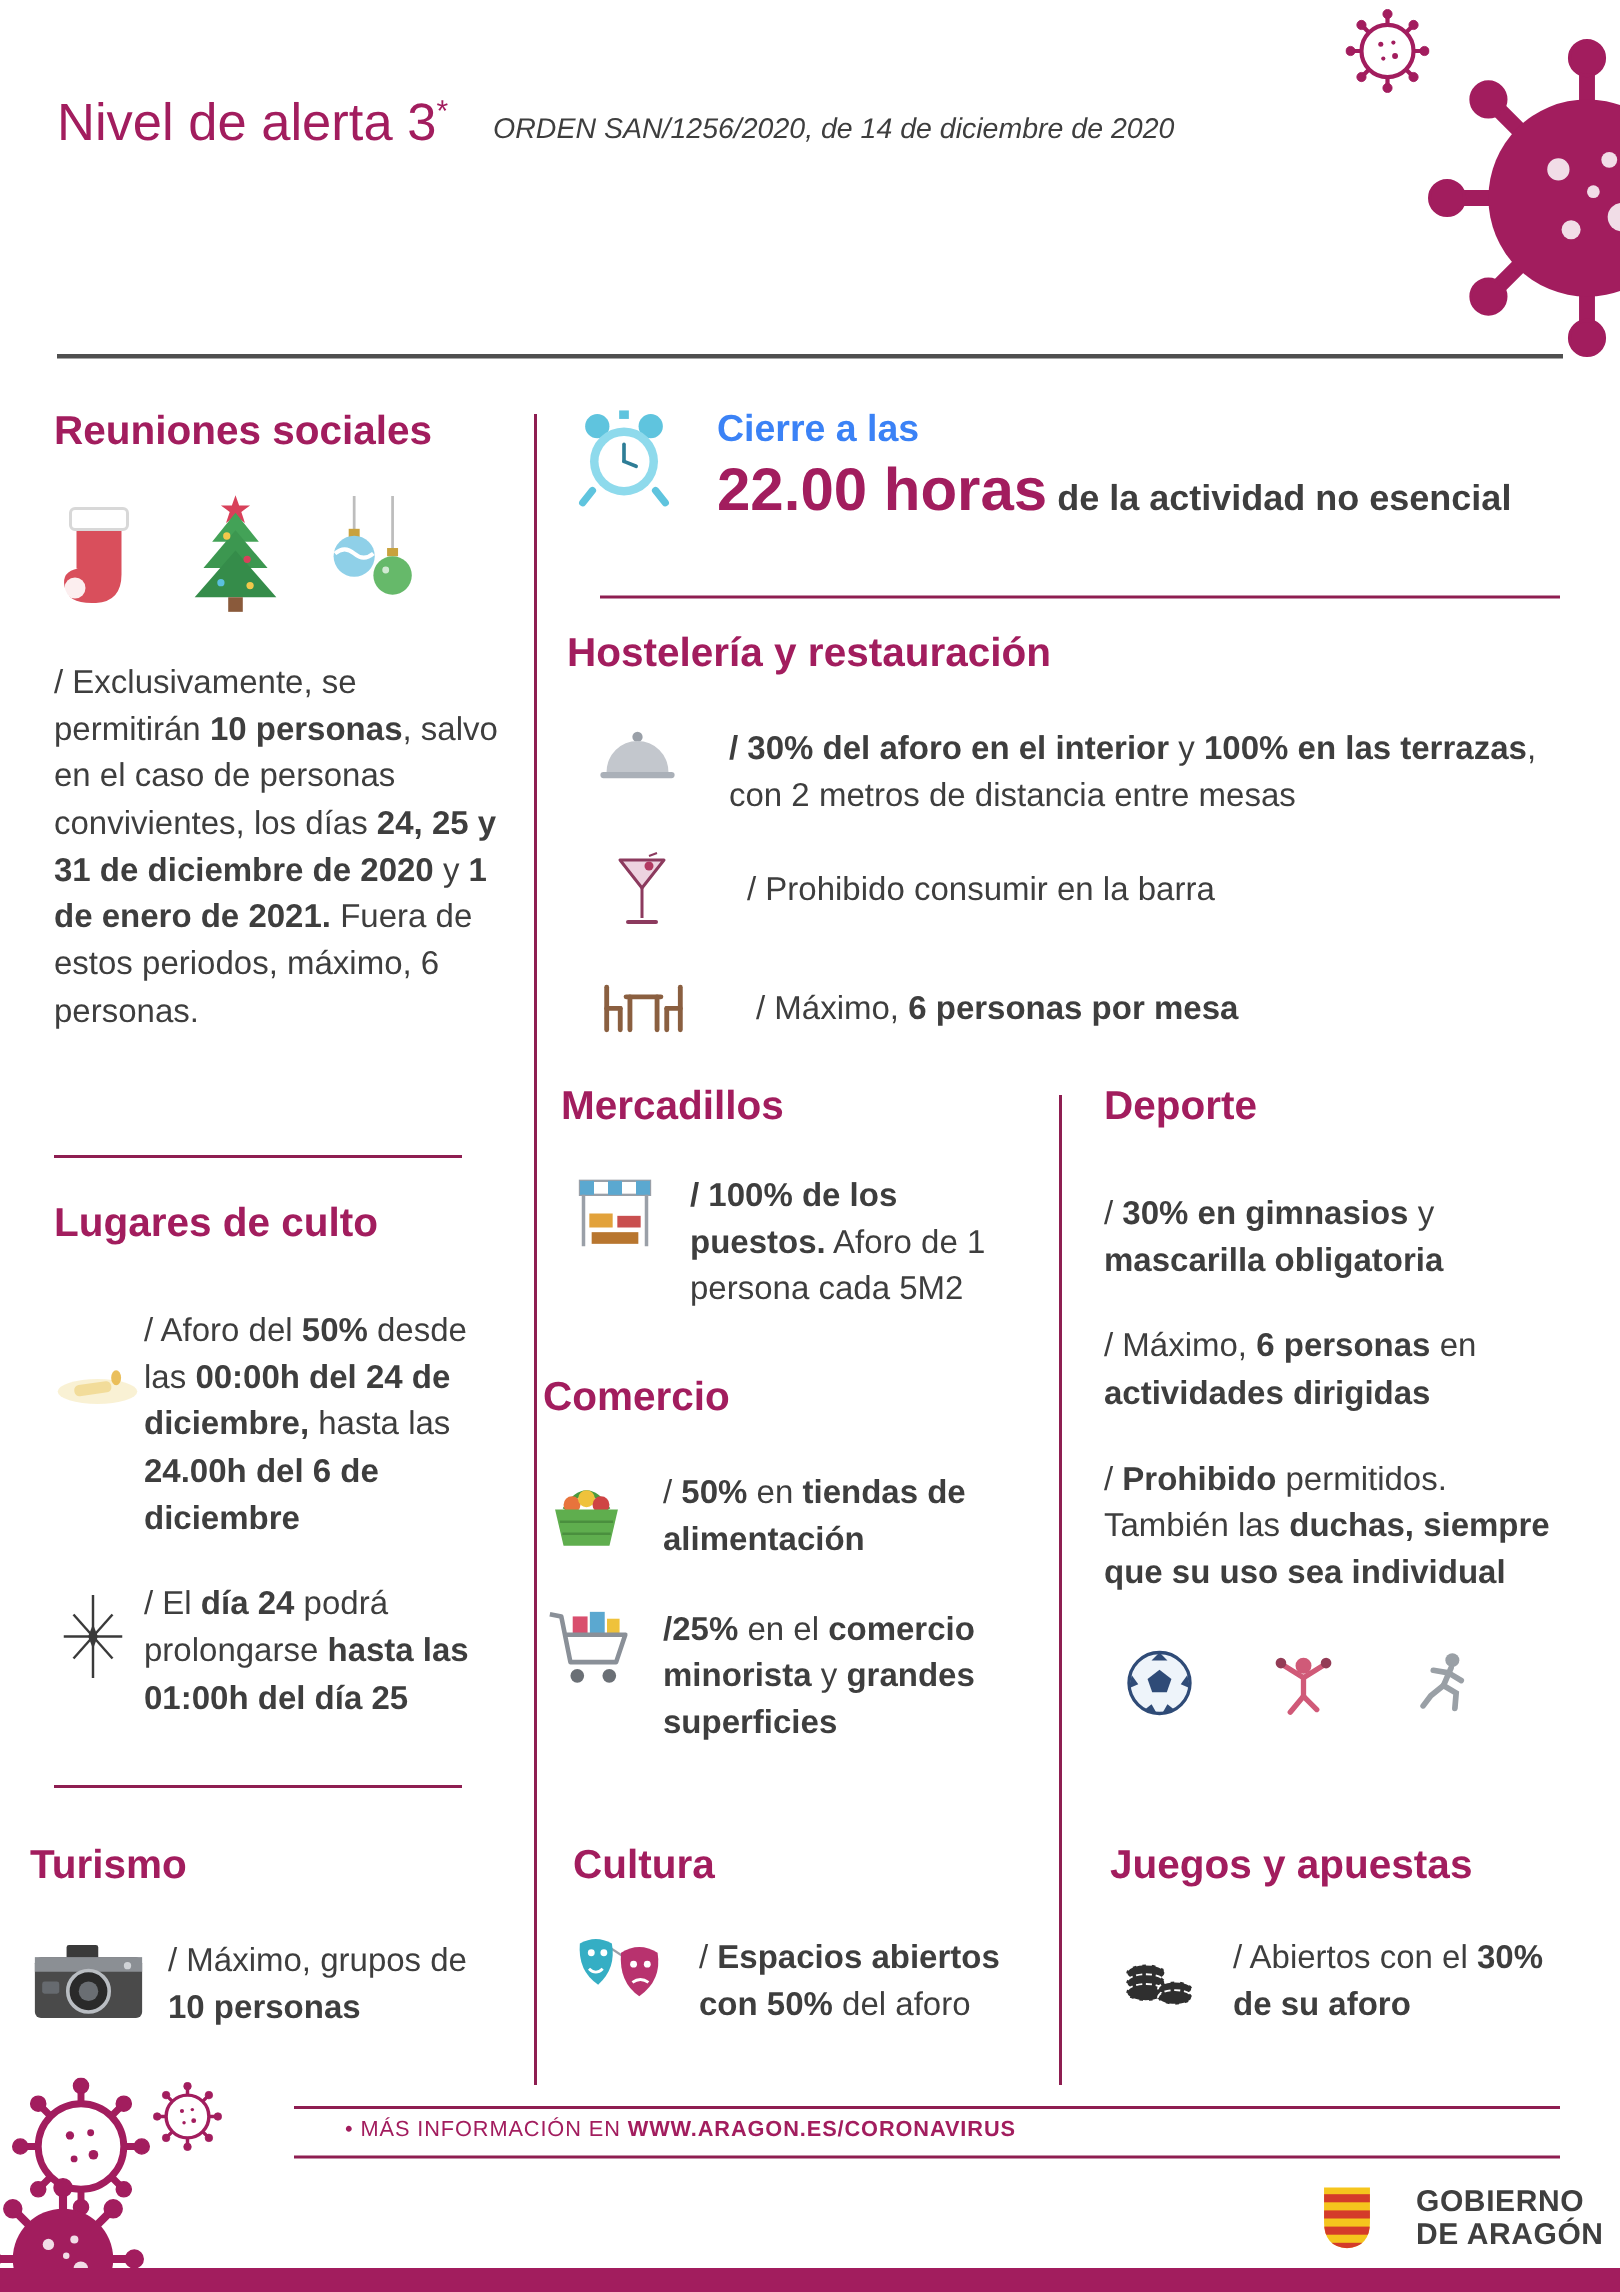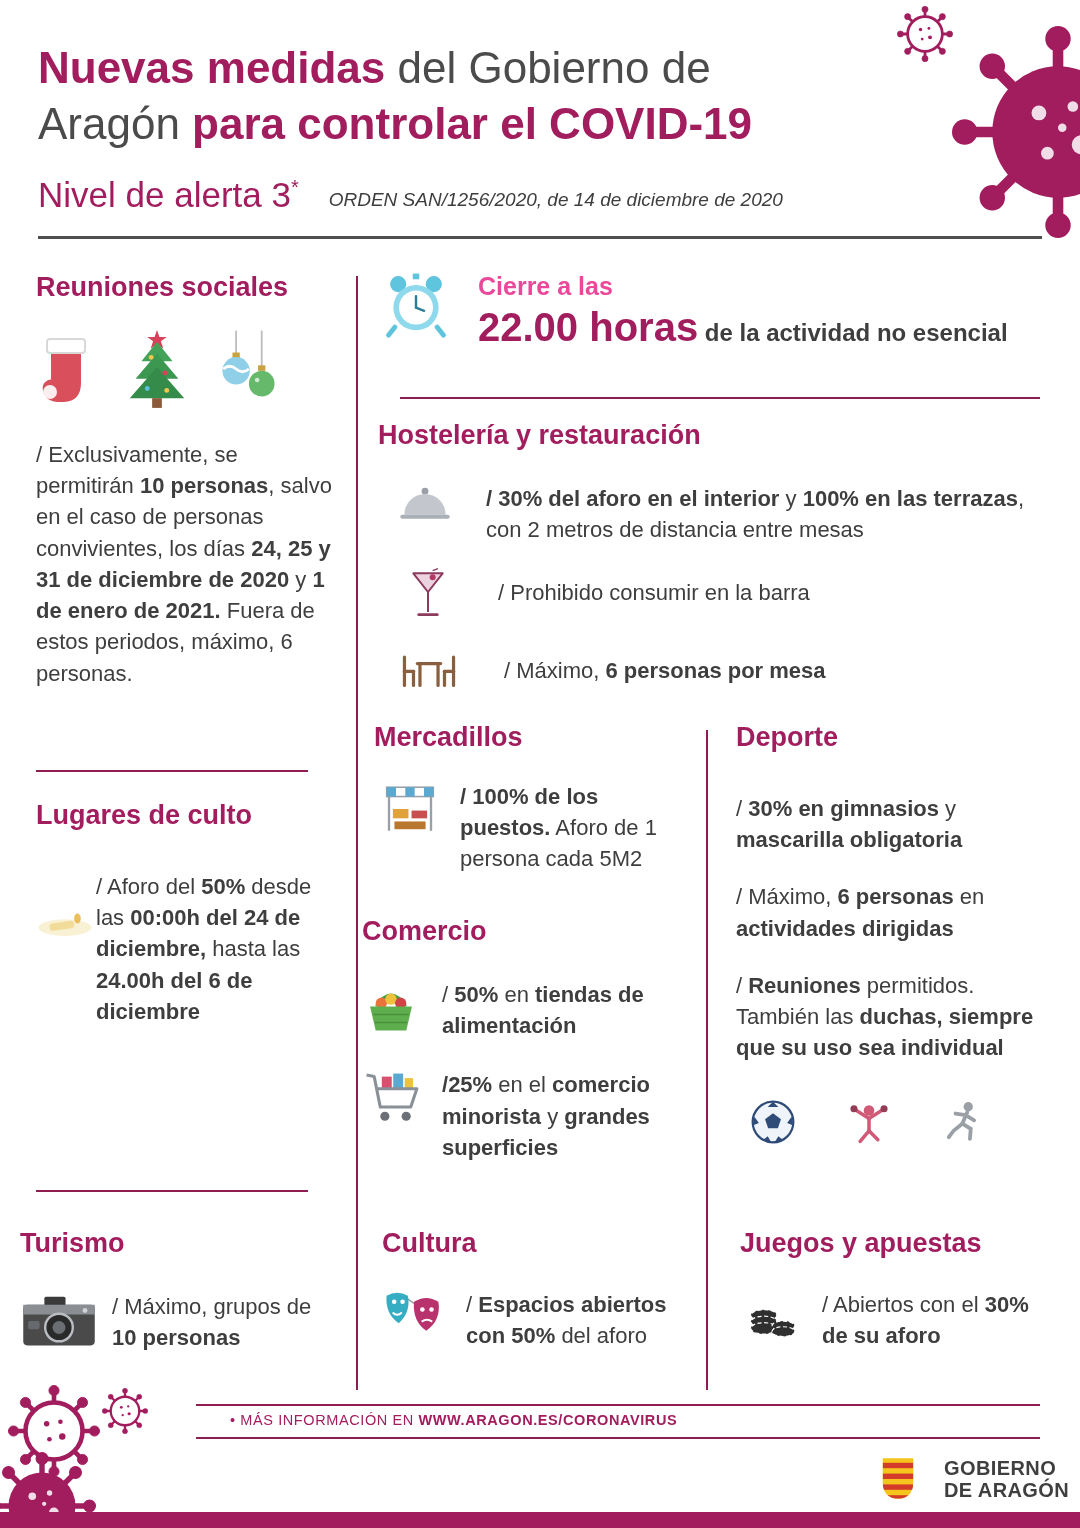--- a/index.html
+++ b/index.html
@@ -17,21 +17,21 @@
   .alert{font-size:35px;color:#a21d5e;font-weight:400;}
   .alert sup{font-size:20px;}
   .order{font-size:19px;font-style:italic;color:#3e3e3e;padding-bottom:4px;}
   .hr-dark{position:absolute;height:3px;background:#4f4f4f;}
   .hr-m{position:absolute;height:2px;background:#8e1e51;}
   .vr{position:absolute;width:2px;background:#8e1e51;}
   .row{display:flex;align-items:flex-start;}
   .icon-col{flex:0 0 auto;}
   .xmas-icons{display:flex;gap:24px;margin-top:24px;align-items:flex-end;}
   .cierre{display:flex;align-items:flex-start;gap:28px;}
-  .cierre-line1{font-size:25px;font-weight:700;color:#ec4899;}
+  .cierre-line1{font-size:25px;font-weight:700;color:#3b82f6;}
   .cierre-big{font-size:40px;font-weight:700;color:#a21d5e;}
   .cierre-rest{font-size:24px;font-weight:700;color:#3e3e3e;}
   .sport-icons{display:flex;gap:50px;margin-top:34px;padding-left:14px;align-items:center;}
   .footer-info{font-size:14.5px;color:#a21d5e;letter-spacing:0.6px;}
   .logo{display:flex;gap:28px;align-items:center;}
   .logo-text{font-size:20px;font-weight:700;color:#3f3f3f;line-height:1.1;letter-spacing:0.4px;}
   .bottom-bar{position:absolute;left:0;top:1512px;width:1080px;height:16px;background:#a21d5e;}
 </style>
 </head>
 <body>
@@ -78,21 +78,20 @@
         <circle cx="59" cy="56" r="3.5"></circle>
           <circle cx="45" cy="59" r="2.5"></circle>
       </g>
     </g>
   </defs>
 </svg>
 
 <div class="page">
 
   <div class="abs" style="left:38px;top:40px;width:830px;">
-    <h1 class="title"><span class="mag">Nuevas medidas</span><span class="dk"> del Gobierno de</span><br><span class="dk">Aragón </span><span class="mag">para controlar el COVID-19</span></h1>
     <div class="alert-row">
       <div class="alert"><span>Nivel de alerta 3</span><sup>*</sup></div>
       <div class="order">ORDEN SAN/1256/2020, de 14 de diciembre de 2020</div>
     </div>
   </div>
 
   <svg class="abs" style="left:897px;top:6px;color:#a21d5e" width="56" height="56" viewBox="0 0 100 100">
       <use href="#virus-outline"></use>
     </svg>
   <svg class="abs" style="left:952px;top:26px;color:#a21d5e" width="212" height="212" viewBox="0 0 100 100">
@@ -140,20 +139,34 @@
     <h2 class="h2">Lugares de culto</h2>
     <div class="row" style="margin-top:40px;">
       <div class="icon-col" style="width:60px;padding-top:36px;">
         <svg width="58" height="38" viewBox="0 0 70 40">
           <ellipse cx="35" cy="22" rx="32" ry="10" fill="#f7edc9" opacity="0.8"></ellipse>
           <rect x="16" y="15" width="30" height="9" rx="4" fill="#f2dc9a" transform="rotate(-8 33 18)"></rect>
           <ellipse cx="50" cy="11" rx="4" ry="6" fill="#e8b84a" opacity="0.9"></ellipse>
         </svg>
       </div>
       <p class="body-text" style="width:240px;"><span>/ Aforo del </span><span class="b">50%</span><span> desde las </span><span class="b">00:00h del 24 de diciembre,</span><span> hasta las </span><span class="b">24.00h del 6 de diciembre</span></p>
+    </div>
+    <div class="row" style="margin-top:26px;">
+      <div class="icon-col" style="width:60px;padding-top:2px;">
+        <svg width="52" height="72" viewBox="0 0 64 72">
+          <g stroke="#3a3a3a" stroke-width="2">
+            <line x1="32" y1="2" x2="32" y2="70"></line>
+              <line x1="8" y1="36" x2="56" y2="36"></line>
+            <line x1="16" y1="18" x2="48" y2="54"></line>
+              <line x1="48" y1="18" x2="16" y2="54"></line>
+          </g>
+          <polygon points="32,26 36,36 32,46 28,36" fill="#3a3a3a"></polygon>
+        </svg>
+      </div>
+      <p class="body-text" style="width:240px;"><span>/ El </span><span class="b">día 24</span><span> podrá prolongarse </span><span class="b">hasta las 01:00h del día 25</span></p>
     </div>
   </div>
 
   <div class="hr-m" style="left:36px;top:1190px;width:272px;"></div>
 
   <div class="abs" style="left:20px;top:1228px;width:300px;">
     <h2 class="h2">Turismo</h2>
     <div class="row" style="margin-top:32px;">
       <div class="icon-col" style="width:92px;">
         <svg width="78" height="60" viewBox="0 0 96 72">
@@ -305,21 +318,21 @@
         </svg>
       </div>
       <p class="body-text" style="width:226px;"><span>/ </span><span class="b">Espacios abiertos con 50%</span><span> del aforo</span></p>
     </div>
   </div>
 
   <div class="abs" style="left:736px;top:722px;width:312px;">
     <h2 class="h2">Deporte</h2>
     <p class="body-text" style="margin-top:40px;"><span>/ </span><span class="b">30% en gimnasios</span><span> y </span><span class="b">mascarilla obligatoria</span></p>
     <p class="body-text" style="margin-top:26px;"><span>/ Máximo, </span><span class="b">6 personas</span><span> en </span><span class="b">actividades dirigidas</span></p>
-    <p class="body-text" style="margin-top:26px;"><span>/ </span><span class="b">Reuniones</span><span> permitidos. También las </span><span class="b">duchas, siempre que su uso sea individual</span></p>
+    <p class="body-text" style="margin-top:26px;"><span>/ </span><span class="b">Prohibido</span><span> permitidos. También las </span><span class="b">duchas, siempre que su uso sea individual</span></p>
     <div class="sport-icons">
       <svg width="46" height="46" viewBox="0 0 52 52">
         <circle cx="26" cy="26" r="23" fill="#eef4fa" stroke="#2f4b77" stroke-width="2.5"></circle>
         <polygon points="26,16 35,23 31.5,33 20.5,33 17,23" fill="#2f4b77"></polygon>
         <polygon points="26,3 32,9 20,9" fill="#2f4b77"></polygon>
         <polygon points="47,20 49,30 42,27" fill="#2f4b77"></polygon>
         <polygon points="5,20 3,30 10,27" fill="#2f4b77"></polygon>
         <polygon points="15,46 24,49 20,42" fill="#2f4b77"></polygon>
         <polygon points="37,46 28,49 32,42" fill="#2f4b77"></polygon>
       </svg>

